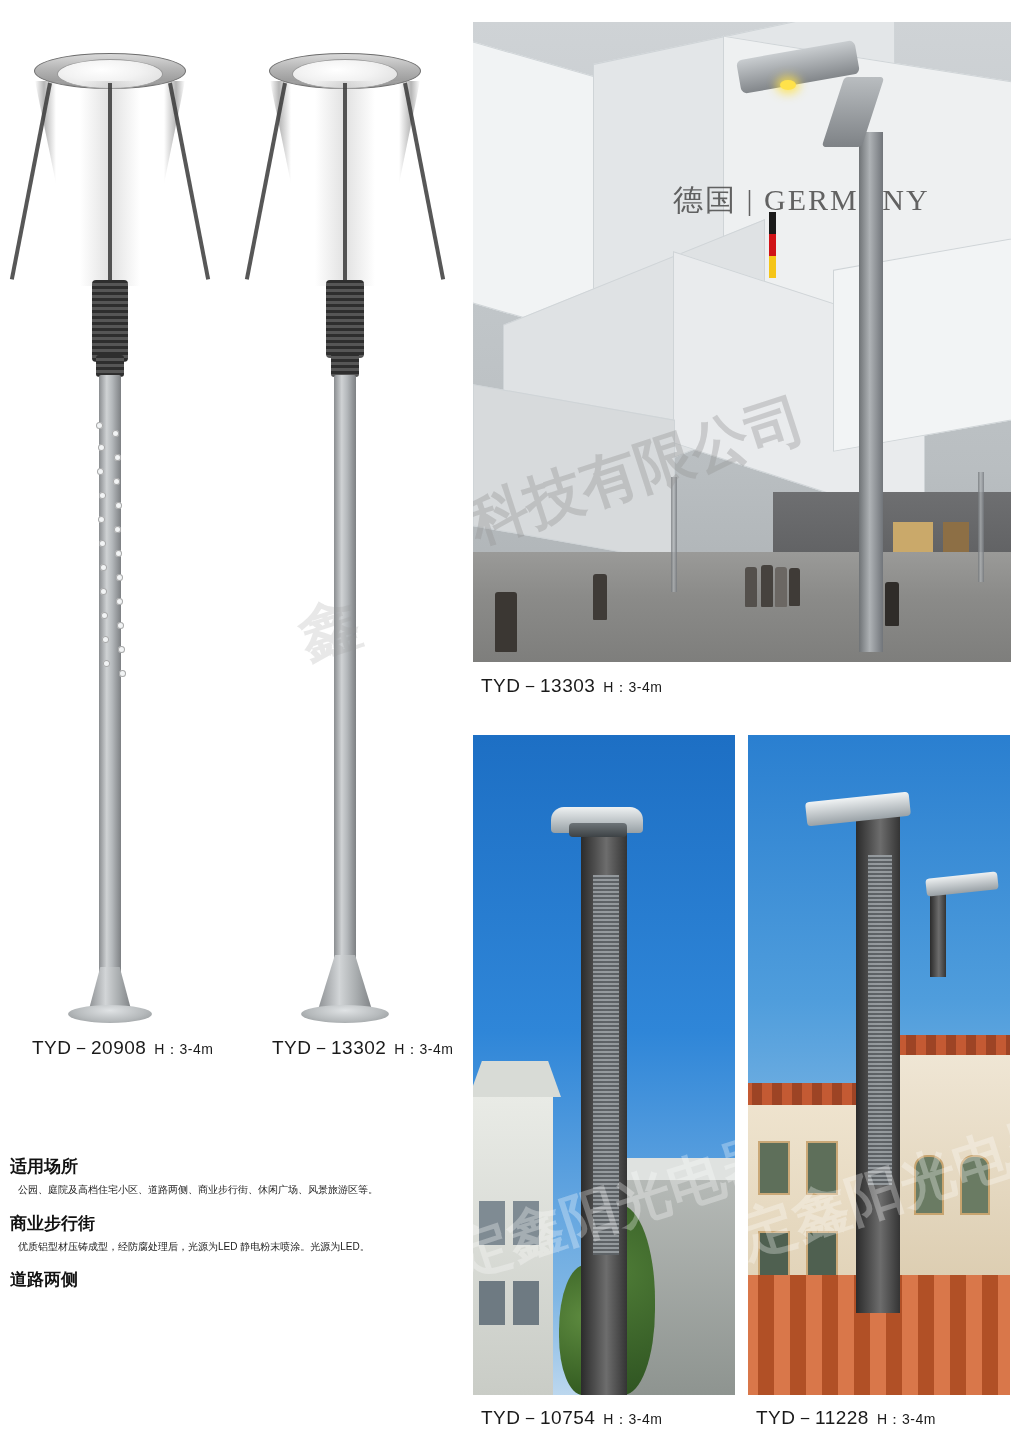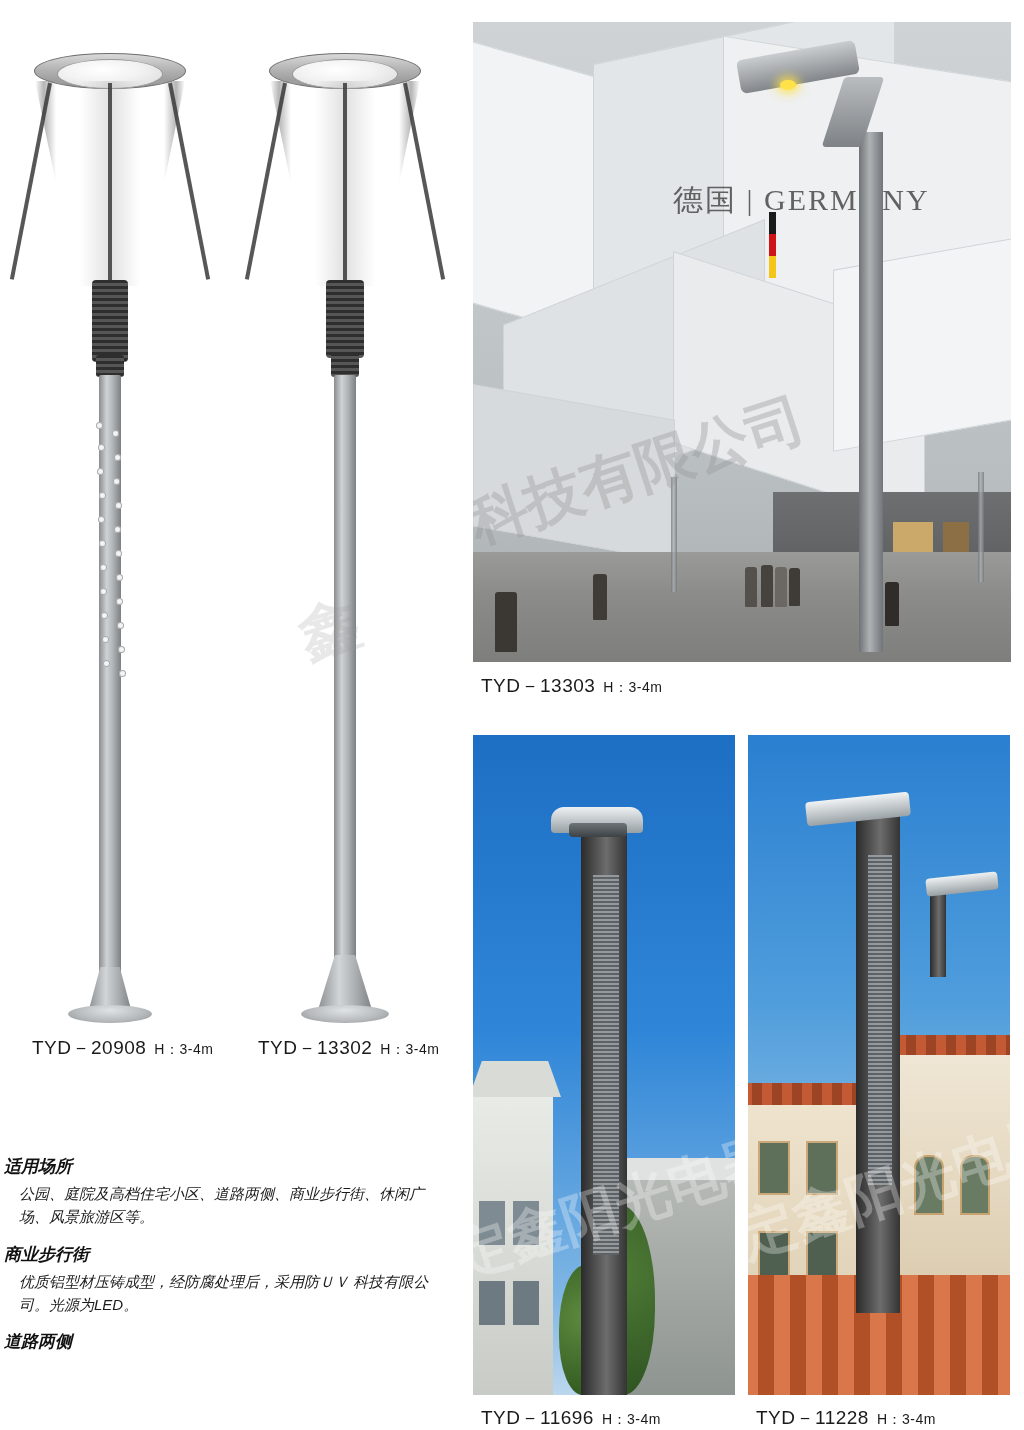--- a/index.html
+++ b/index.html
@@ -136,23 +136,23 @@
   
   .watermark{
     position:absolute;color:rgba(150,150,150,.38);
     font-family:"Liberation Serif","DejaVu Serif",serif;
     font-weight:bold;white-space:nowrap;pointer-events:none;
     transform:rotate(-18deg);
   }
   .watermark.w2{color:rgba(255,255,255,.30);}
 
   
-  .textblock{position:absolute;left:4px;top:1155px;width:430px;font-style:italic;}
+  .textblock{position:absolute;left:10px;top:1155px;width:430px;}
   .tb-h{font-size:17px;font-weight:bold;color:#111;margin:0 0 4px 0;}
-  .tb-p{font-size:15px;color:#1b1b1b;line-height:1.55;margin:0 0 14px 15px;}
+  .tb-p{font-size:10px;color:#1b1b1b;line-height:1.55;margin:0 0 14px 8px;}
   .tb-red{font-size:15px;color:#d0021b;line-height:1.55;margin:0;}
 </style>
 </head>
 <body>
 
 <div class="page">
 
   <div class="lamp-figure" id="fig-13301" style="left:20px;top:25px;width:180px;height:990px;">
     <div class="pole-wrap">
 
@@ -213,21 +213,21 @@
         <div class="rib" style="left:78px;top:58px;height:200px;"></div>
         <div class="rib" style="left:138px;top:58px;height:200px;transform:rotate(-11deg);transform-origin:top center;"></div>
       </div>
       <div class="collar" style="top:255px;width:38px;height:78px;"></div>
       <div class="collar" style="top:328px;width:28px;height:24px;border-radius:3px;"></div>
       <div class="pole" style="top:350px;width:22px;height:600px;"></div>
       <div class="base" style="top:930px;width:56px;height:58px;clip-path:polygon(32% 0,68% 0,100% 100%,0 100%);"></div>
       <div class="base-plate" style="top:980px;width:88px;height:18px;"></div>
     </div>
   </div>
-  <div class="caption" style="position:absolute;left:258px;top:1035px;">
+  <div class="caption" style="position:absolute;left:272px;top:1035px;">
     <span class="code">TYD－13302</span><span class="h">H：3-4m</span>
   </div>
 
   <div class="photo" id="photo-13303" style="left:473px;top:22px;width:538px;height:640px;">
     <div class="sky"></div>
 
     <div class="facet" style="left:-10px;top:60px;width:300px;height:260px;transform:skewY(16deg);background:#f1f3f4;"></div>
     <div class="facet" style="left:120px;top:10px;width:300px;height:300px;transform:skewY(-12deg);background:#e3e6e8;"></div>
     <div class="facet" style="left:250px;top:40px;width:330px;height:260px;transform:skewY(9deg);background:#eef0f1;"></div>
     <div class="facet" style="left:30px;top:250px;width:260px;height:200px;transform:skewY(-22deg);background:#dfe2e4;"></div>
@@ -286,21 +286,21 @@
     <div class="tree" style="left:86px;bottom:0;width:52px;height:130px;background:radial-gradient(circle at 50% 40%,#5d8a3f,#31591f);"></div>
 
     <div class="mast" style="left:108px;top:92px;width:46px;height:568px;"></div>
     <div class="mast-grill" style="left:120px;top:140px;width:26px;height:380px;"></div>
     <div class="head-flat" style="left:78px;top:72px;width:92px;height:26px;border-radius:13px 13px 4px 4px;background:linear-gradient(180deg,#eef1f2,#97a0a5);"></div>
     <div class="head-flat" style="left:96px;top:88px;width:58px;height:14px;background:linear-gradient(180deg,#6d7478,#3d4245);"></div>
 
     <div class="watermark w2" style="left:-30px;top:400px;font-size:56px;">定鑫阳光电器有限公司</div>
   </div>
   <div class="caption" style="position:absolute;left:481px;top:1405px;">
-    <span class="code">TYD－11696</span><span class="h">H：3-4m</span>
+    <span class="code">TYD－10754</span><span class="h">H：3-4m</span>
   </div>
 
   <div class="photo" id="photo-13306" style="left:748px;top:735px;width:262px;height:660px;">
     <div class="sky"></div>
 
     <div class="bldg" style="left:0;bottom:0;width:120px;height:300px;background:linear-gradient(180deg,#efe4cf,#d9c9ab);"></div>
     <div class="roof-tiles" style="left:-6px;bottom:290px;width:134px;height:22px;"></div>
     <div class="bldg" style="left:10px;bottom:200px;width:28px;height:50px;background:#5e6f5a;border:2px solid #caa877;"></div>
     <div class="bldg" style="left:58px;bottom:200px;width:28px;height:50px;background:#5e6f5a;border:2px solid #caa877;"></div>
     <div class="bldg" style="left:10px;bottom:110px;width:28px;height:50px;background:#4f6050;border:2px solid #caa877;"></div>
@@ -324,20 +324,20 @@
   </div>
   <div class="caption" style="position:absolute;left:756px;top:1405px;">
     <span class="code">TYD－11228</span><span class="h">H：3-4m</span>
   </div>
 
   <div class="textblock">
     <h3 class="tb-h">适用场所</h3>
     <p class="tb-p">公园、庭院及高档住宅小区、道路两侧、商业步行街、休闲广场、风景旅游区等。</p>
 
     <h3 class="tb-h">商业步行街</h3>
-    <p class="tb-p">优质铝型材压铸成型，经防腐处理后，采用防ＵＶ 科技有限公司。光源为LED。</p>
+    <p class="tb-p">优质铝型材压铸成型，经防腐处理后，光源为LED 静电粉末喷涂。光源为LED。</p>
 
     <h3 class="tb-h">道路两侧</h3>
   </div>
 
   <div class="watermark" style="left:300px;top:590px;font-size:60px;color:rgba(150,150,150,.22);">鑫</div>
 
 </div>
 
 </body></html>

